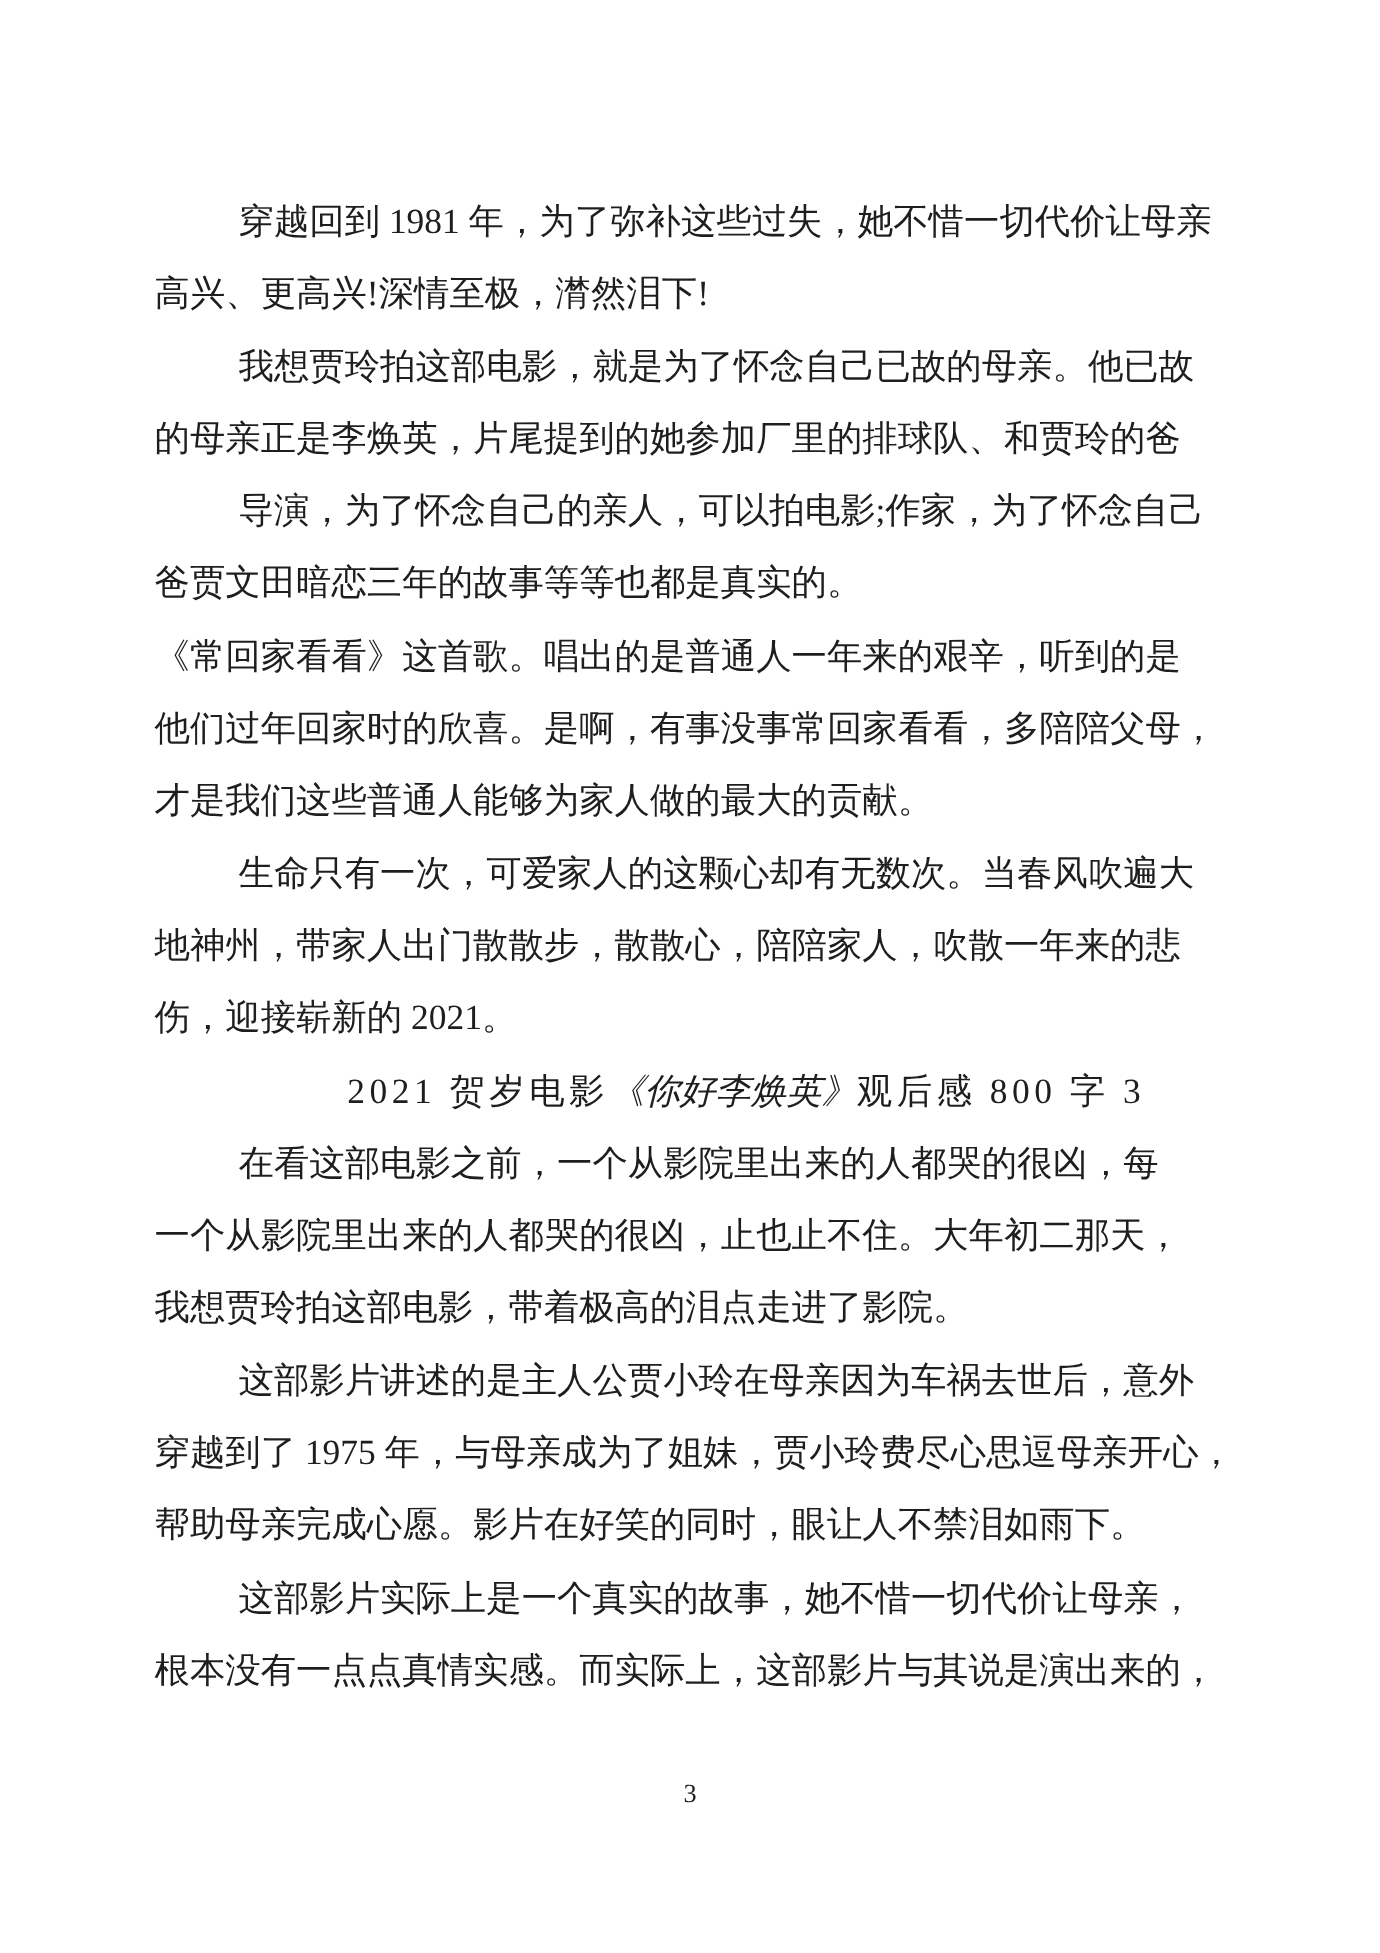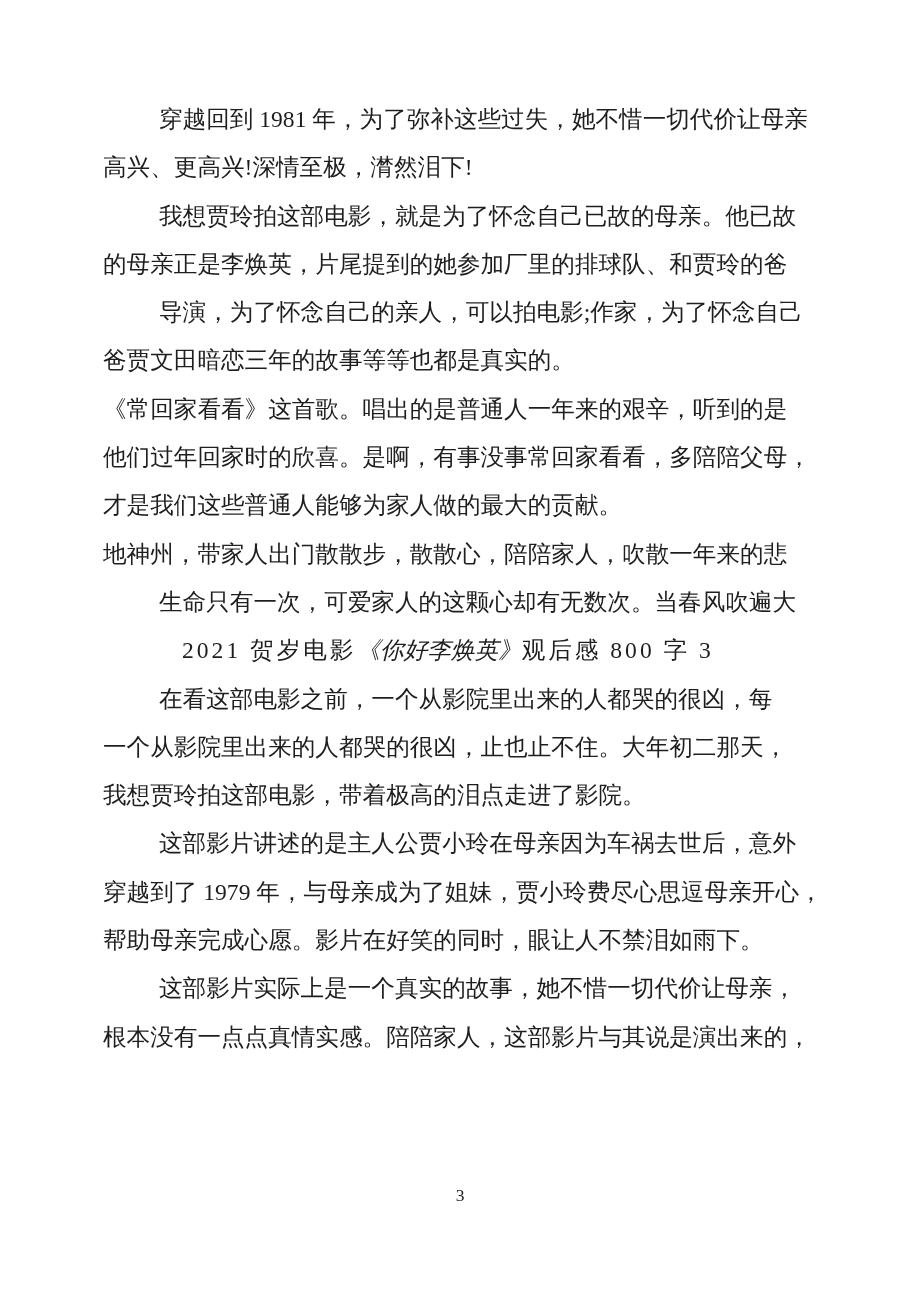--- a/index.html
+++ b/index.html
@@ -12,33 +12,34 @@
     width: 920px;
     height: 1302px;
     background: #ffffff;
     overflow: hidden;
     font-family: "Liberation Serif", "DejaVu Serif", serif;
     color: #1e1e1e;
   }
   .content {
     position: absolute;
     left: 103px;
-    top: 95px;
+    top: 124px;
     width: 710px;
     font-size: 23.6px;
     line-height: 48.3px;
   }
   .line {
     white-space: nowrap;
   }
   .line.indent {
     text-indent: 56px;
   }
   .line.indent-wide {
     text-indent: 79px;
+    text-align: center;
   }
   .spaced {
     letter-spacing: 3px;
   }
   .title-italic {
     font-style: italic;
     letter-spacing: 0;
   }
   .footer {
     position: absolute;
@@ -58,26 +59,27 @@
   <div class="content">
       <div class="line indent">穿越回到 1981 年，为了弥补这些过失，她不惜一切代价让母亲</div>
       <div class="line">高兴、更高兴!深情至极，潸然泪下!</div>
       <div class="line indent">我想贾玲拍这部电影，就是为了怀念自己已故的母亲。他已故</div>
       <div class="line">的母亲正是李焕英，片尾提到的她参加厂里的排球队、和贾玲的爸</div>
       <div class="line indent">导演，为了怀念自己的亲人，可以拍电影;作家，为了怀念自己</div>
       <div class="line">爸贾文田暗恋三年的故事等等也都是真实的。</div>
       <div class="line">《常回家看看》这首歌。唱出的是普通人一年来的艰辛，听到的是</div>
       <div class="line">他们过年回家时的欣喜。是啊，有事没事常回家看看，多陪陪父母，</div>
       <div class="line">才是我们这些普通人能够为家人做的最大的贡献。</div>
+      <div class="line indent">生命只有一次，可爱家人的这颗心却有无数次。当春风吹遍大</div>
       <div class="line">地神州，带家人出门散散步，散散心，陪陪家人，吹散一年来的悲</div>
-      <div class="line indent">生命只有一次，可爱家人的这颗心却有无数次。当春风吹遍大</div>
+      <div class="line">伤，迎接崭新的 2021。</div>
       <div class="line indent-wide"><span class="spaced">2021 贺岁电影</span><span class="title-italic">《你好李焕英》</span><span class="spaced">观后感 800 字 3</span></div>
       <div class="line indent">在看这部电影之前，一个从影院里出来的人都哭的很凶，每</div>
       <div class="line">一个从影院里出来的人都哭的很凶，止也止不住。大年初二那天，</div>
       <div class="line">我想贾玲拍这部电影，带着极高的泪点走进了影院。</div>
       <div class="line indent">这部影片讲述的是主人公贾小玲在母亲因为车祸去世后，意外</div>
-      <div class="line">穿越到了 1979 年，与母亲成为了姐妹，贾小玲费尽心思逗母亲开心，</div>
+      <div class="line">穿越到了 1975 年，与母亲成为了姐妹，贾小玲费尽心思逗母亲开心，</div>
       <div class="line">帮助母亲完成心愿。影片在好笑的同时，眼让人不禁泪如雨下。</div>
       <div class="line indent">这部影片实际上是一个真实的故事，她不惜一切代价让母亲，</div>
-      <div class="line">根本没有一点点真情实感。陪陪家人，这部影片与其说是演出来的，</div>
+      <div class="line">根本没有一点点真情实感。而实际上，这部影片与其说是演出来的，</div>
     </div>
   <div class="footer">3</div>
 </div>
 
 </body></html>

